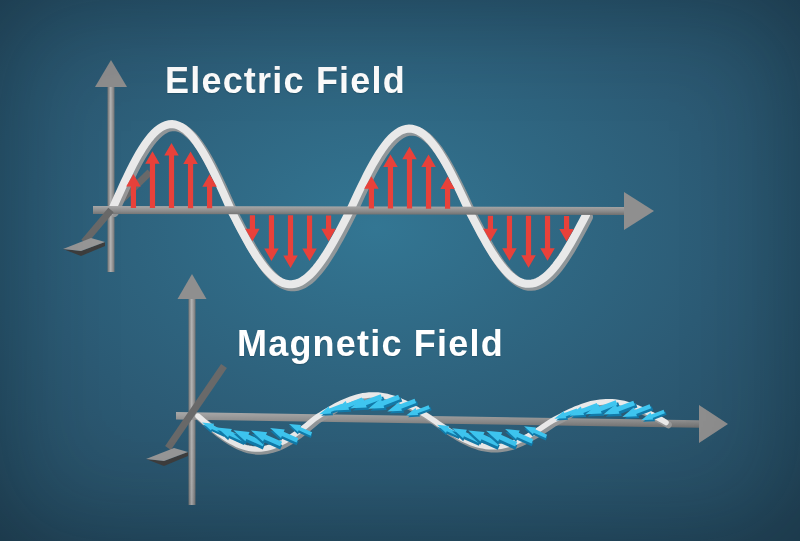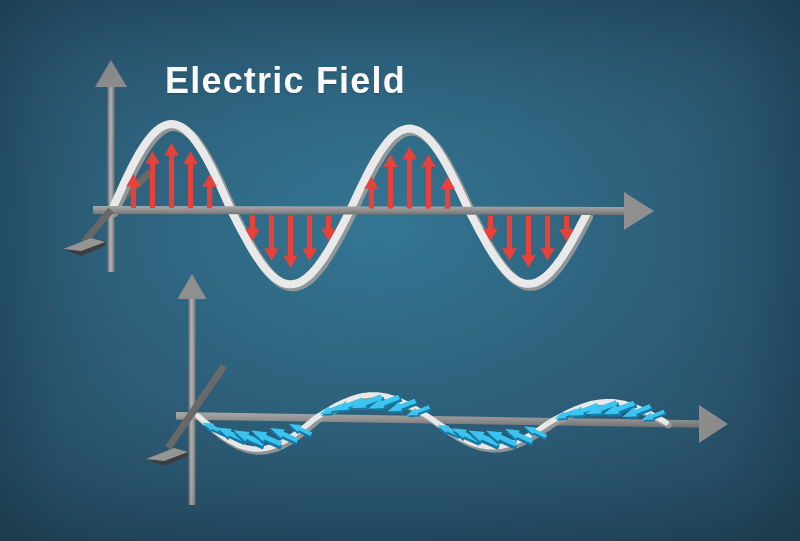--- a/index.html
+++ b/index.html
@@ -198,13 +198,14 @@
             <path d="M -15 0 L -1 -4.6 L -1 -2.1 L 15 -2.1 L 15 2.4 L -1 2.4 L -1 4.6 Z" fill="#3ec5ef"></path>
           </g>
           <g transform="translate(652.7,415.8) rotate(-21) scale(0.82)">
             <path d="M -15 0 L -1 -4.6 L -1 -2.1 L 15 -2.1 L 15 2.4 L -1 2.4 L -1 4.6 Z" fill="#127aa9" transform="translate(1.3,2.6)"></path>
             <path d="M -15 0 L -1 -4.6 L -1 -2.1 L 15 -2.1 L 15 2.4 L -1 2.4 L -1 4.6 Z" fill="#3ec5ef"></path>
           </g>
         </g>
       </g>
   </svg>
   <div class="title t-electric">Electric Field</div>
+  <div class="title t-magnetic">Magnetic Field</div>
 </div>
 
 </body></html>

